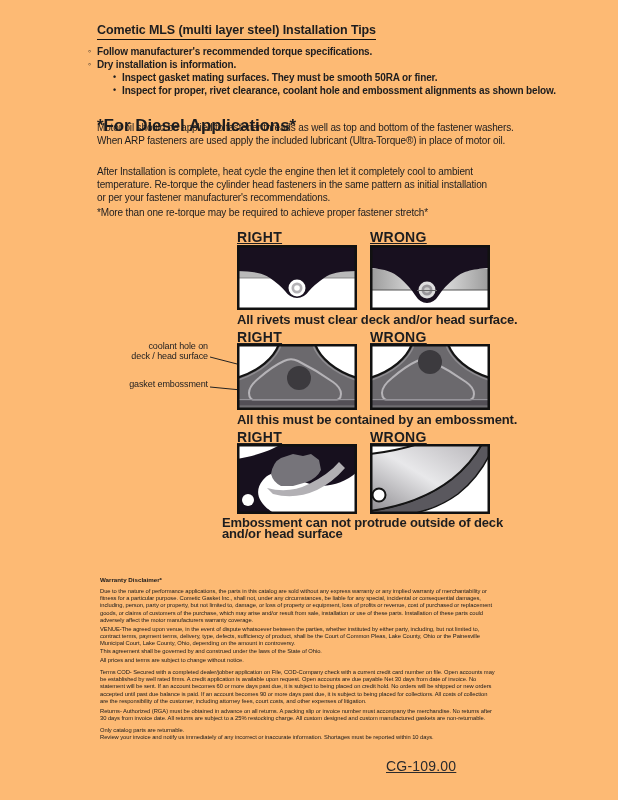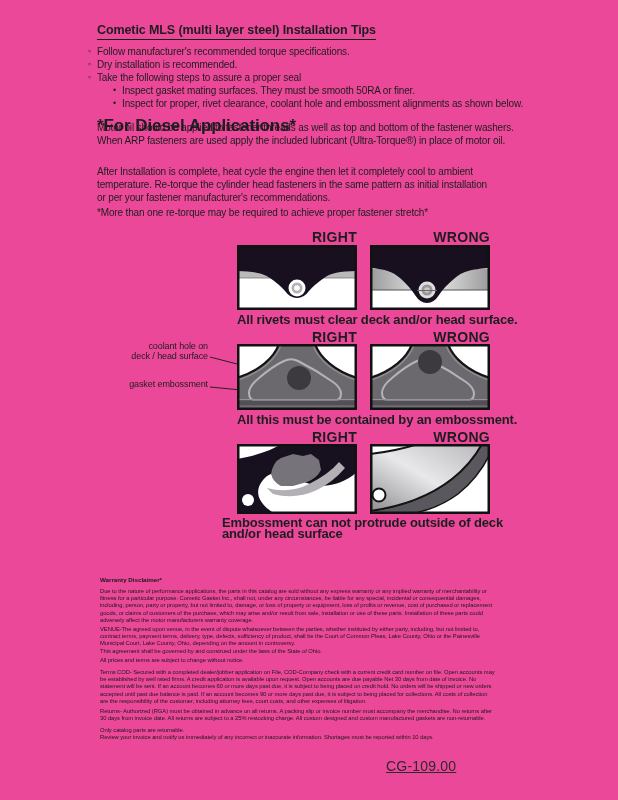--- a/index.html
+++ b/index.html
@@ -1,49 +1,48 @@
 <!DOCTYPE html>
 <html><head>
 <meta charset="utf-8">
 <style>
   html,body{margin:0;padding:0;background:#ffffff;}
-  .page{position:relative;width:618px;height:800px;background:#ec4899;overflow:hidden;
+  .page{position:relative;width:618px;height:800px;background:#fdba74;overflow:hidden;
         font-family:"Liberation Sans", sans-serif;color:#1d1d1f;}
   .abs{position:absolute;}
   .pre{white-space:pre-line;}
   .title{font-size:12.5px;font-weight:bold;letter-spacing:-0.1px;
          border-bottom:1.6px solid #111;padding-bottom:2px;display:inline-block;}
   .body-txt{font-size:10px;letter-spacing:-0.15px;line-height:13px;}
   .bullets{font-size:10px;letter-spacing:-0.15px;line-height:13px;}
   .brow{position:relative;padding-left:9px;}
   .brow::before{content:"◦";position:absolute;left:0;top:0;font-size:9px;}
   .srow{position:relative;margin-left:25px;padding-left:9px;}
   .srow::before{content:"•";position:absolute;left:0;top:0;font-size:9px;}
   .h2{font-size:17px;font-weight:bold;letter-spacing:-0.1px;}
-  .rw{width:120px;text-align:right;font-size:14px;font-weight:bold;letter-spacing:0.3px;}
+  .rw{width:120px;text-align:left;font-size:14px;font-weight:bold;letter-spacing:0.3px;text-decoration:underline;}
   .cap{font-size:13px;font-weight:bold;letter-spacing:-0.15px;line-height:11px;}
   .fig-label{font-size:9px;letter-spacing:-0.1px;line-height:10px;text-align:right;width:108px;}
   .tiny{font-size:5.8px;line-height:7.2px;letter-spacing:-0.05px;width:450px;color:#19191b;}
   .tiny-h{font-size:6.2px;font-weight:bold;color:#19191b;}
   .footer-code{font-size:14px;letter-spacing:0.2px;color:#2b2b2d;}
   svg{display:block;}
 </style>
 </head>
 <body>
 
 <div class="page">
 
   <div class="abs" style="left:97px;top:20px;">
     <span class="title">Cometic MLS (multi layer steel) Installation Tips</span>
   </div>
 
-  <div class="abs bullets" style="left:88px;top:45px;width:505px;">
+  <div class="abs bullets" style="left:88px;top:45px;width:505px;font-weight:bold;">
     <div class="brow"><span>Follow manufacturer's recommended torque specifications.</span></div>
-    <div class="brow"><span>Dry installation is recommended.</span></div>
-    <div class="brow"><span>Take the following steps to assure a proper seal</span></div>
+    <div class="brow"><span>Dry installation is information.</span></div>
     <div class="srow"><span>Inspect gasket mating surfaces.  They must be smooth 50RA or finer.</span></div>
     <div class="srow"><span>Inspect for proper, rivet clearance, coolant hole and embossment alignments as shown below.</span></div>
   </div>
 
   <div class="abs h2" style="left:97px;top:116px;">*For Diesel Applications*</div>
   <div class="abs body-txt pre" style="left:97px;top:121px;width:505px;">Motor oil should be applied to fastener threads as well as top and bottom of the fastener washers.
 When ARP fasteners are used apply the included lubricant (Ultra-Torque®) in place of motor oil.</div>
   <div class="abs body-txt pre" style="left:97px;top:165px;width:505px;">After Installation is complete, heat cycle the engine then let it completely cool to ambient
 temperature. Re-torque the cylinder head fasteners in the same pattern as initial installation
 or per your fastener manufacturer's recommendations.</div>

